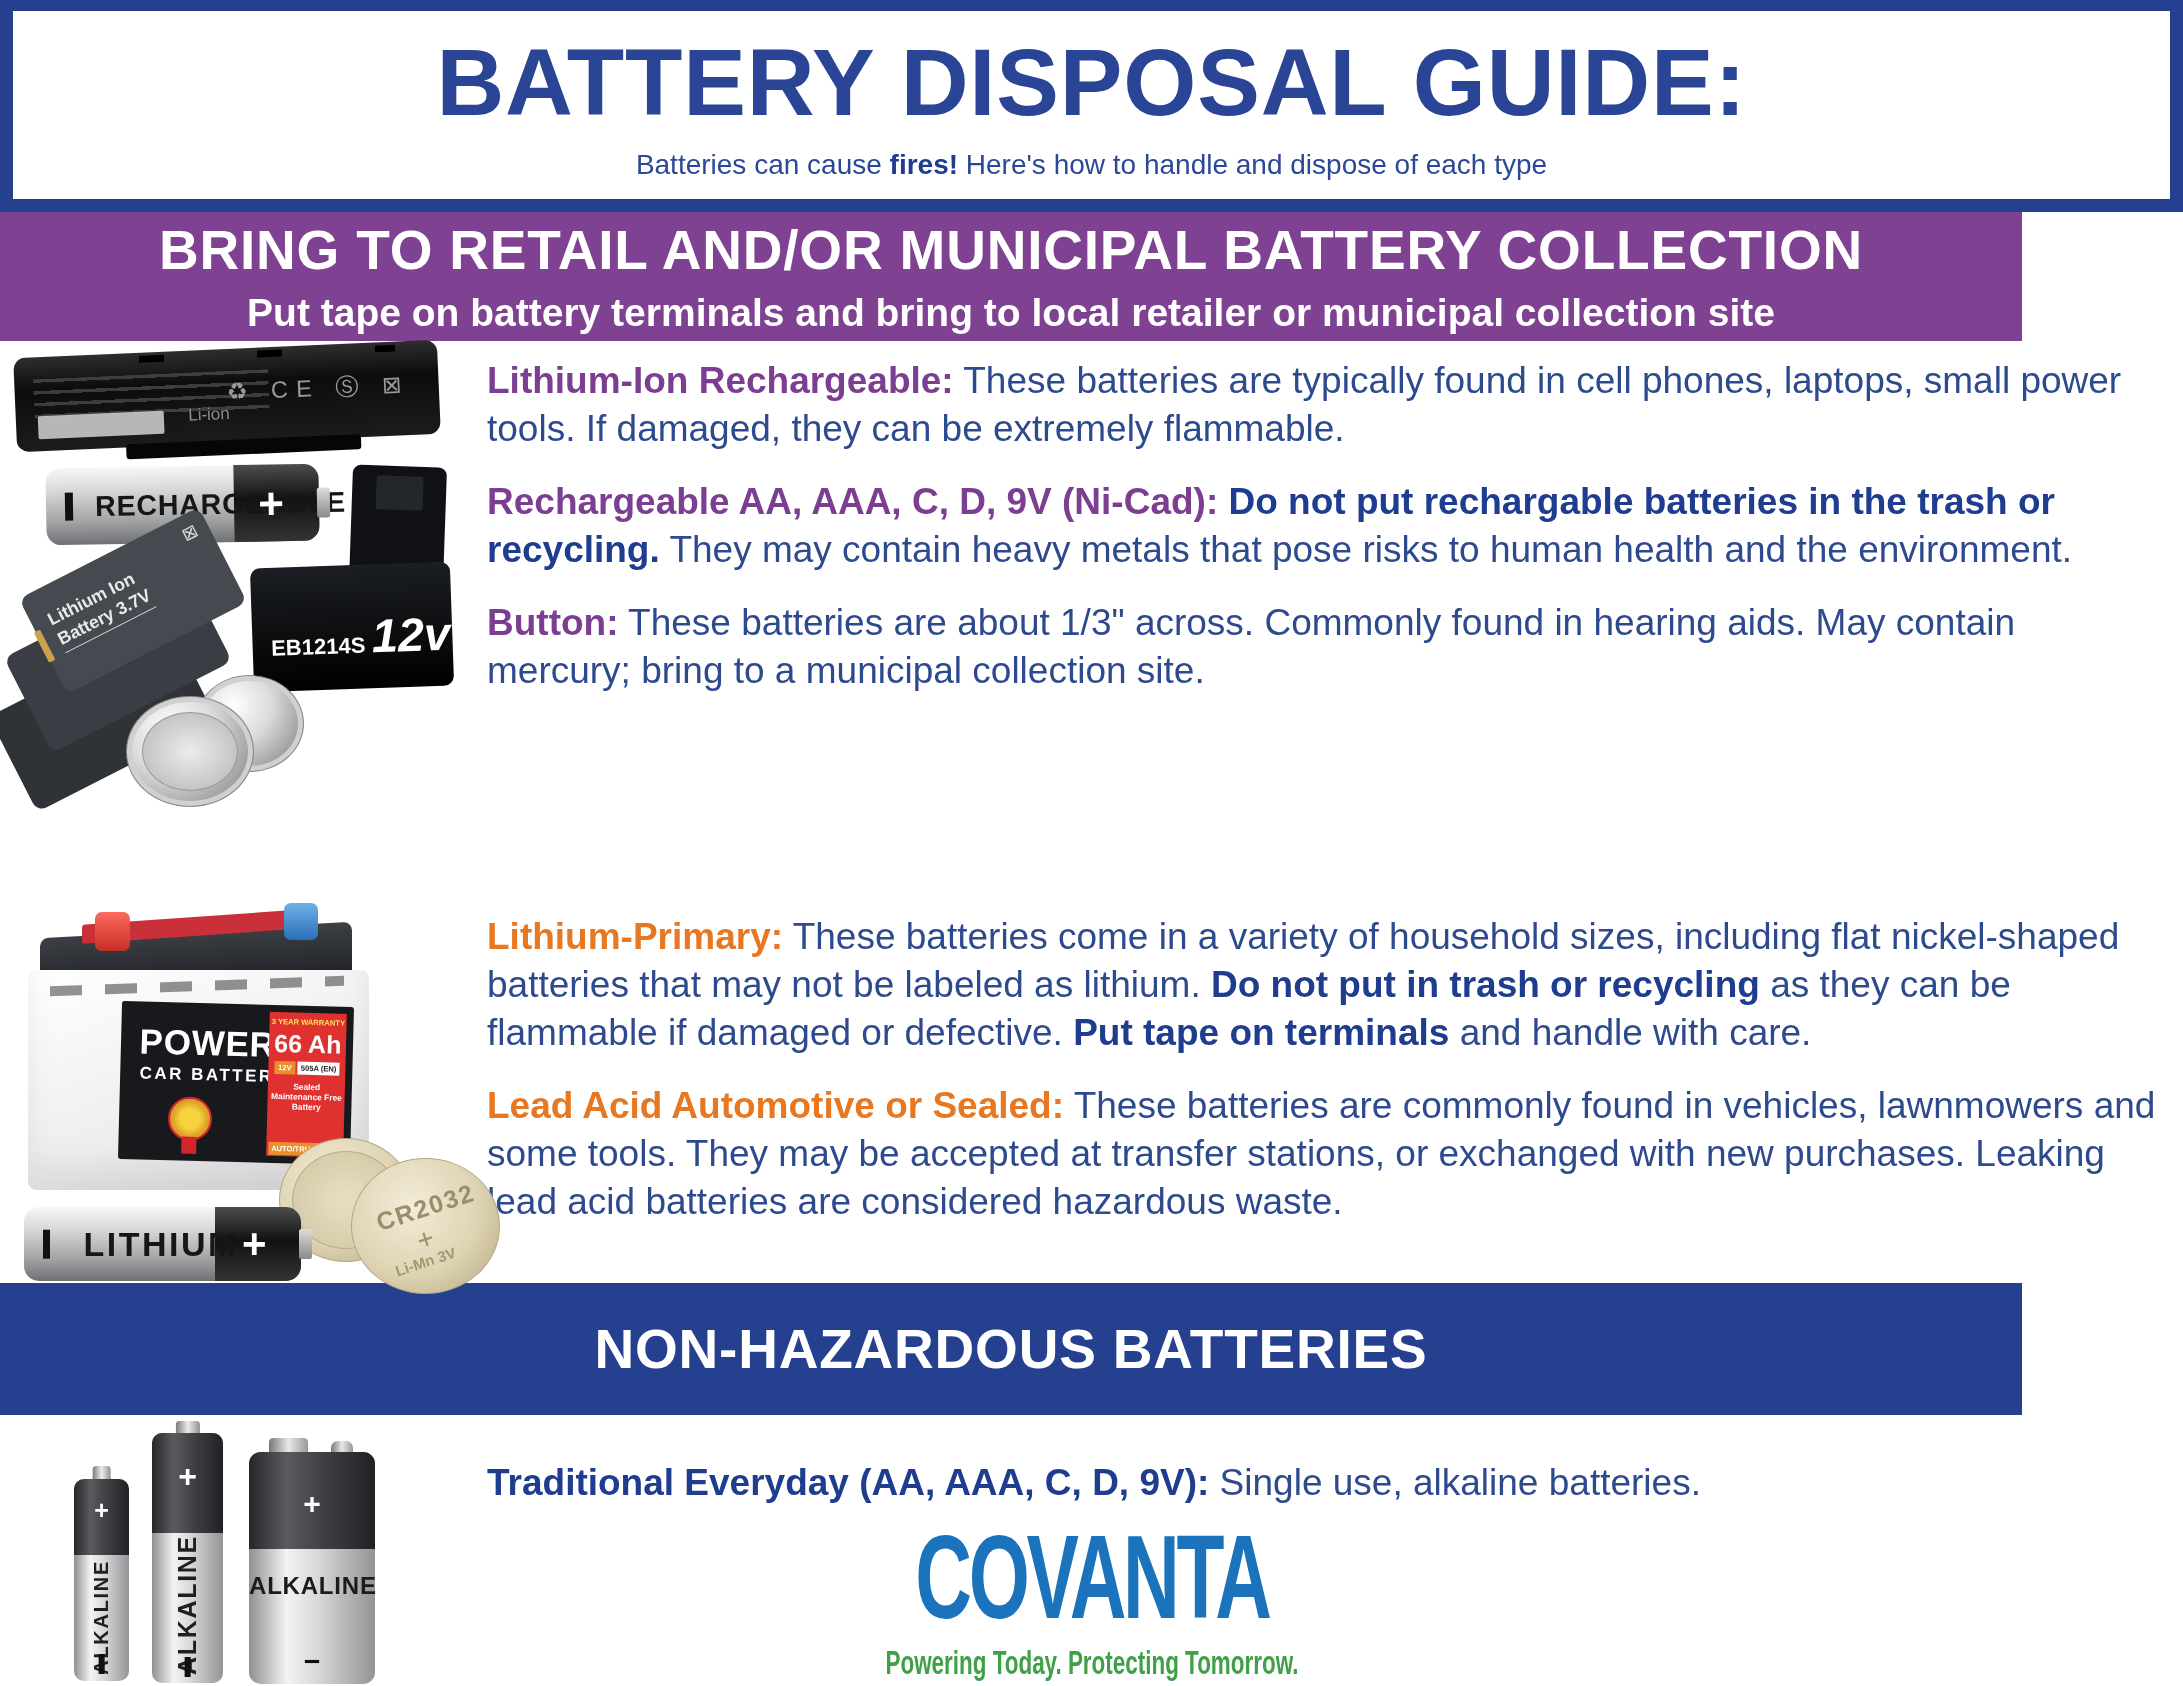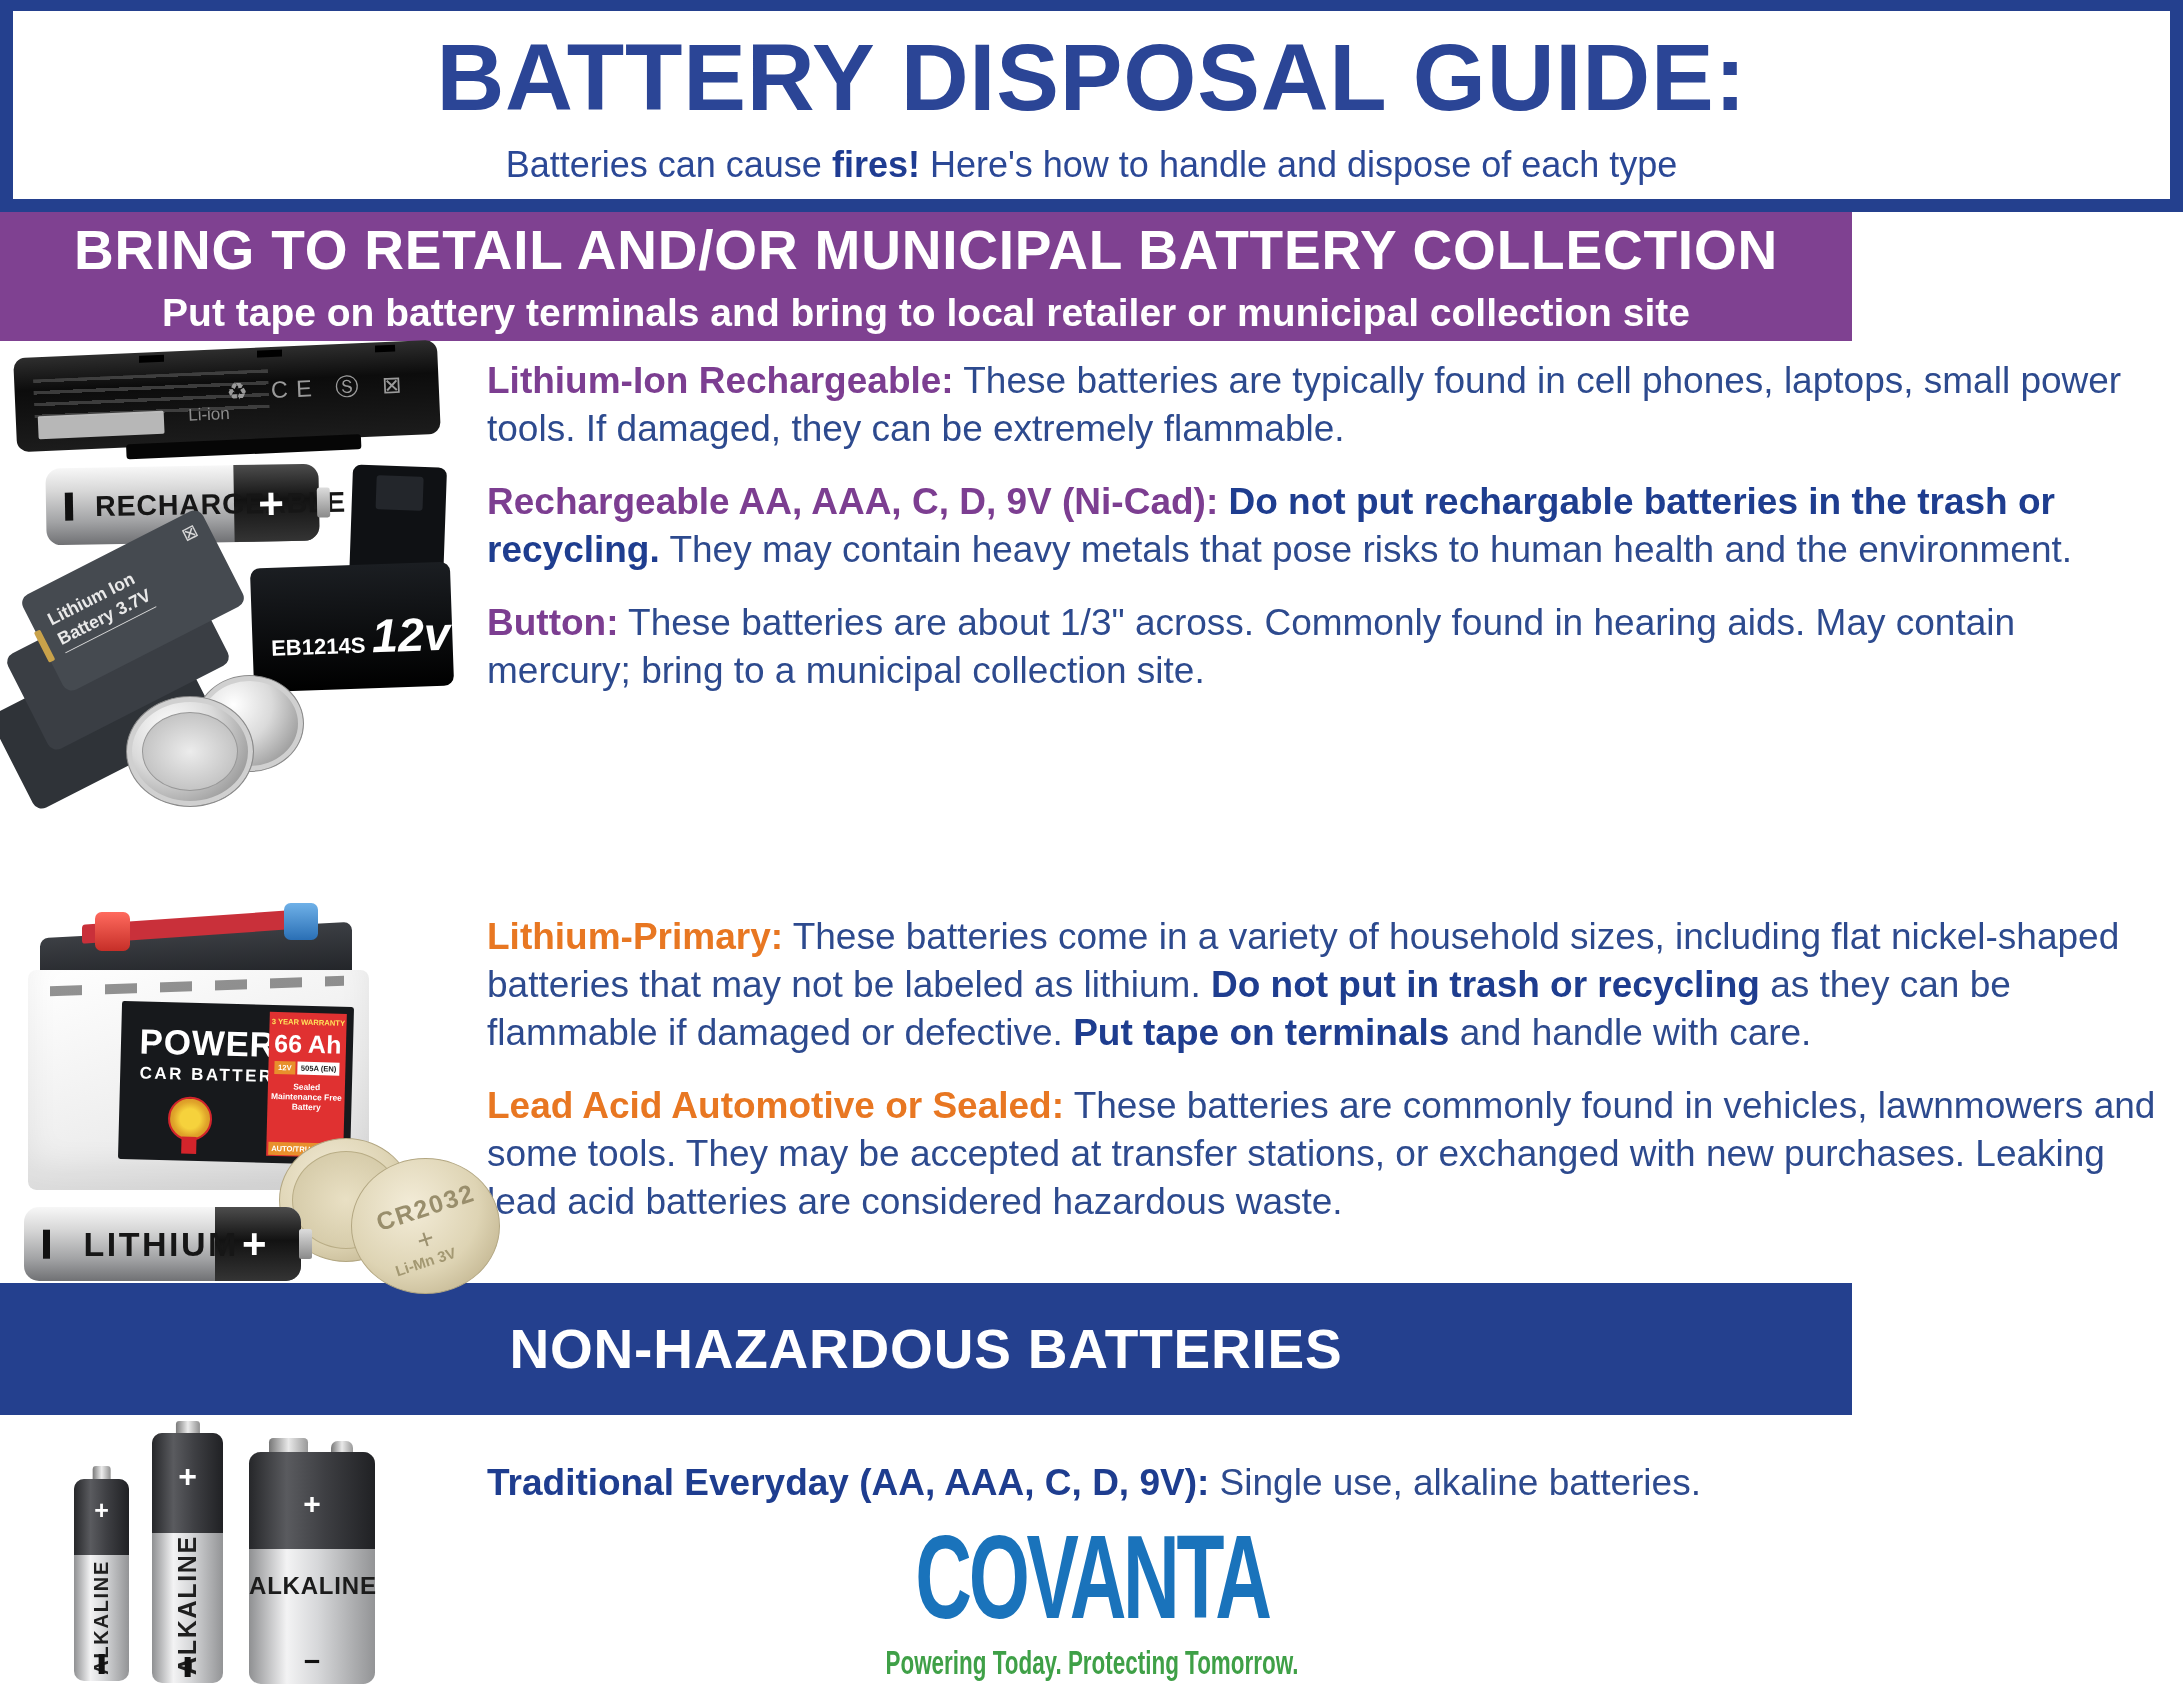--- a/index.html
+++ b/index.html
@@ -5,25 +5,25 @@
   * { margin:0; padding:0; box-sizing:border-box; }
   body { background:#ffffff; }
   .page { position:relative; width:2183px; height:1687px; background:#ffffff; overflow:hidden;
           font-family:"Liberation Sans", sans-serif; }
 
   
   .header { position:absolute; left:0; top:0; width:2183px; height:212px; background:#24408e; }
   .header-inner { position:absolute; left:12.6px; top:11px; right:12.6px; bottom:13.4px; background:#ffffff;
                   display:flex; flex-direction:column; align-items:center; justify-content:center; gap:11.8px; }
   .title { font-size:94px; font-weight:bold; color:#2b4596; letter-spacing:0.8px; }
-  .subtitle { font-size:36px; color:#2b4896; }
+  .subtitle { font-size:28px; color:#2b4896; }
   .subtitle .b { font-weight:bold; color:#1f3c92; }
 
   
-  .banner { position:absolute; left:0; width:1852px; display:flex; flex-direction:column;
+  .banner { position:absolute; left:0; width:2022px; display:flex; flex-direction:column;
             align-items:center; justify-content:center; color:#ffffff; text-align:center; }
   .banner-h { font-size:55px; font-weight:bold; letter-spacing:0.8px; }
   .banner-s { font-size:39px; font-weight:bold; margin-top:8.4px; }
   .banner-s .it { }
   .banner.purple { top:212px; height:129px; background:#7f4191; }
   .banner.orange { top:760px; height:128px; background:#e8782b; }
   .banner.blue   { top:1283px; height:132px; background:#24408e; }
 
   
   .sec { position:absolute; left:0; width:2183px; background:#ffffff; }

